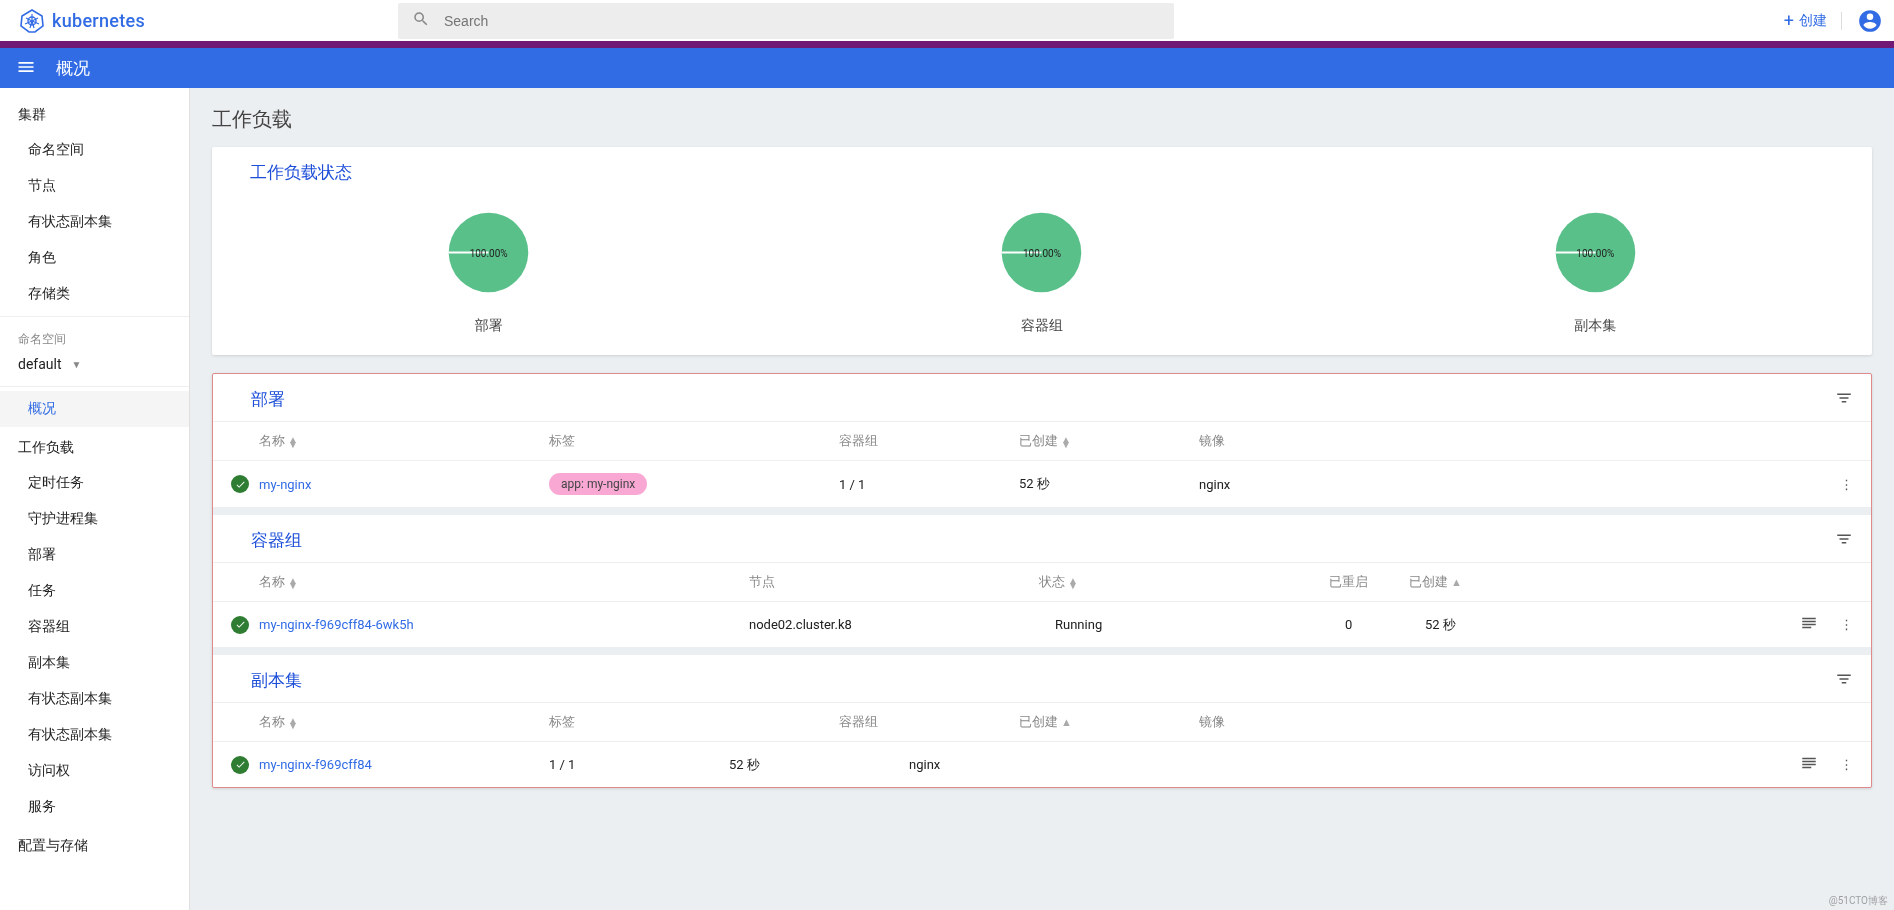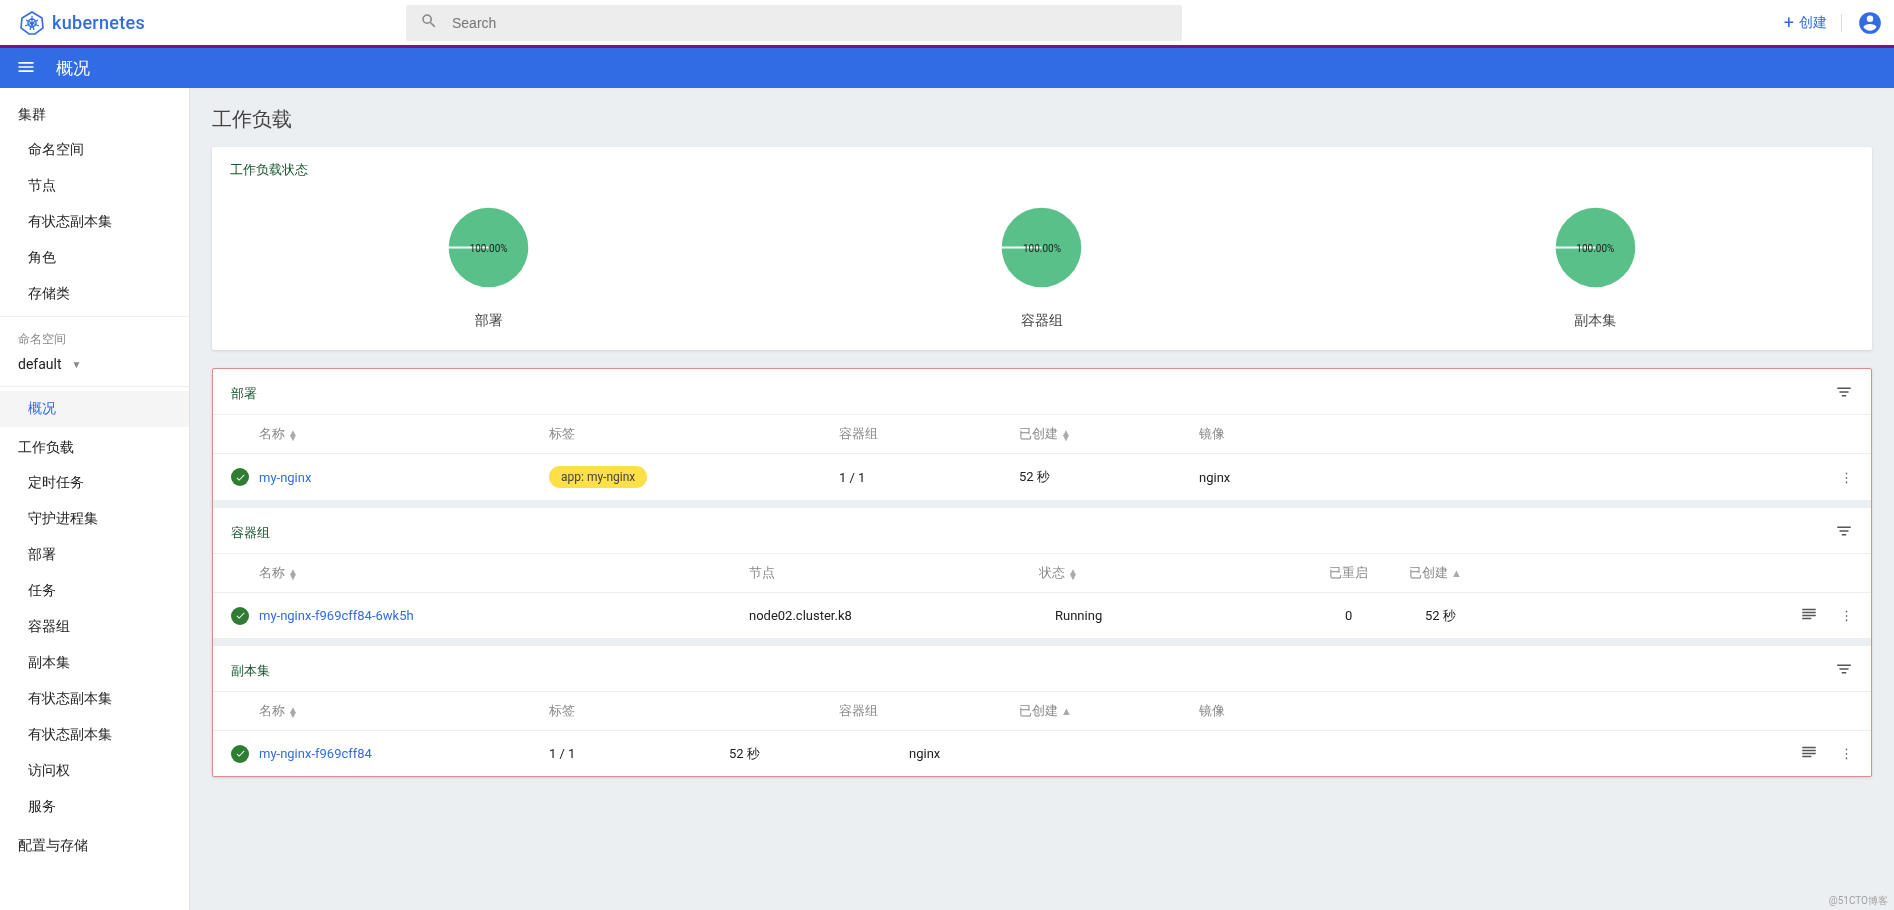--- a/index.html
+++ b/index.html
@@ -1,17 +1,17 @@
 <!DOCTYPE html>
 <html><head>
 <meta charset="utf-8">
 <style>
 * { margin: 0; padding: 0; box-sizing: border-box; }
 body { font-family: Roboto, "Helvetica Neue", Arial, "Microsoft YaHei", sans-serif; font-size: 13px; color: #212121; background: #fff; overflow: hidden; }
-.topbar { height: 48px; display: flex; align-items: center; padding: 0 10px; border-bottom: 3px solid #701a75; gap: 8px; }
+.topbar { height: 48px; display: flex; align-items: center; padding: 0 10px; border-bottom: 7px solid #701a75; }
 .logo-wrap { display: flex; align-items: center; gap: 8px; width: 388px; padding-left: 10px; }
 .logo-icon { width: 24px; height: 24px; }
 .logo-text { color: #326ce5; font-size: 18px; font-weight: 500; letter-spacing: 0.3px; }
 .search-box { flex: 0 0 776px; display: flex; align-items: center; background: #ededed; border-radius: 2px; height: 36px; padding: 0 14px; gap: 14px; }
 .search-box input { border: none; outline: none; background: transparent; font-size: 14px; flex: 1; color: #555; }
 .top-right { margin-left: auto; display: flex; align-items: center; gap: 14px; }
 .create-btn { display: flex; align-items: center; gap: 5px; color: #326ce5; font-size: 14px; cursor: pointer; }
 .divider { width: 1px; height: 18px; background: #ddd; }
 .account-icon { width: 28px; height: 28px; border-radius: 50%; display: flex; align-items: center; justify-content: center; color: #326ce5; }
 
@@ -29,37 +29,37 @@
 .side-item.active { color: #326ce5; background: #f5f5f5; }
 .side-ns-label { padding: 10px 18px 2px; font-size: 12px; color: #888; }
 .side-ns-select { display: flex; align-items: center; gap: 10px; padding: 6px 18px 10px; font-size: 14px; color: #222; cursor: pointer; }
 .side-hr { border: none; border-top: 1px solid #eee; margin: 4px 0; }
 
 .main { flex: 1; background: #eceff1; overflow-y: auto; padding: 18px 22px; }
 .main-heading { font-size: 20px; color: #444; font-weight: 400; margin-bottom: 14px; }
 .card { background: #fff; box-shadow: 0 1px 3px rgba(0,0,0,0.12); margin-bottom: 18px; border-radius: 2px; }
 .card.highlight { border: 1px solid #e08b8b; }
 .card-header { display: flex; align-items: center; justify-content: space-between; padding: 14px 18px 10px; }
-.card-title { font-size: 13px; font-weight: 400; color: #14532d; }
+.card-title { font-size: 17px; font-weight: 400; color: #1d4ed8; margin-left: 20px; }
 .filter-icon { cursor: pointer; color: #555; }
 
 .charts-row { display: flex; justify-content: space-around; padding: 6px 0 20px; }
 .chart-cell { text-align: center; flex: 1; }
 .donut { width: 105px; height: 105px; margin: 0 auto 12px; position: relative; }
 .donut-svg { transform: rotate(-90deg); }
 .donut-label { position: absolute; top: 50%; left: 50%; transform: translate(-50%,-50%); font-size: 10px; color: #222; }
 .chart-name { font-size: 14px; color: #444; }
 
 .tbl-head { display: flex; padding: 10px 18px; color: #888; font-size: 13px; border-bottom: 1px solid #eee; border-top: 1px solid #eee; align-items: center; }
 .tbl-row { display: flex; padding: 12px 18px; font-size: 13px; align-items: center; border-bottom: 1px solid #f2f2f2; }
 .tbl-row:last-child { border-bottom: none; }
 .status-dot { width: 18px; height: 18px; border-radius: 50%; background: #2e7d32; display: inline-flex; align-items: center; justify-content: center; margin-right: 10px; flex-shrink: 0; }
 .status-dot svg { display: block; }
 .link { color: #326ce5; cursor: pointer; }
-.chip { display: inline-block; background: #fde047; border-radius: 12px; padding: 4px 12px; font-size: 12px; color: #444; margin-right: 6px; }
+.chip { display: inline-block; background: #f9a8d4; border-radius: 12px; padding: 4px 12px; font-size: 12px; color: #444; margin-right: 6px; }
 .sort-icon { font-size: 10px; color: #aaa; margin-left: 3px; display: inline-flex; flex-direction: column; line-height: 5px; vertical-align: middle; }
 .sort-icon.single { font-size: 11px; line-height: 11px; }
 .row-actions { display: flex; gap: 22px; align-items: center; color: #555; }
 .row-actions span { cursor: pointer; }
 
 .col-status { width: 28px; flex-shrink: 0; }
 .watermark { position: fixed; bottom: 2px; right: 6px; font-size: 10px; color: rgba(0,0,0,0.35); }
 </style>
 </head>
 <body>

